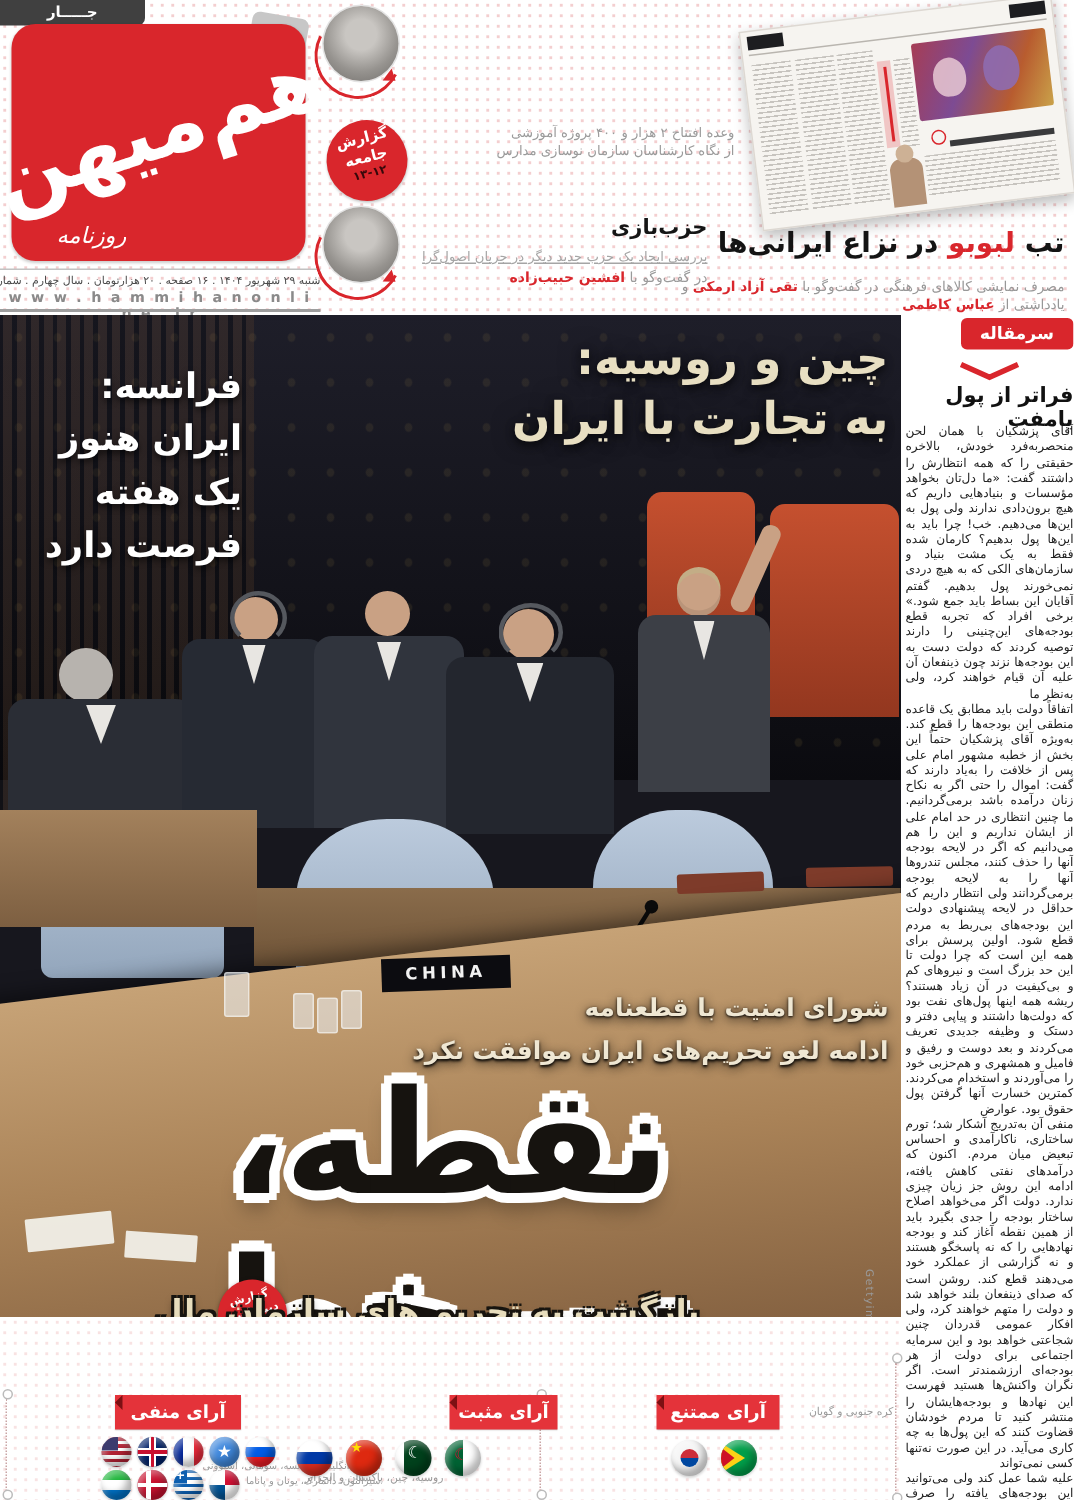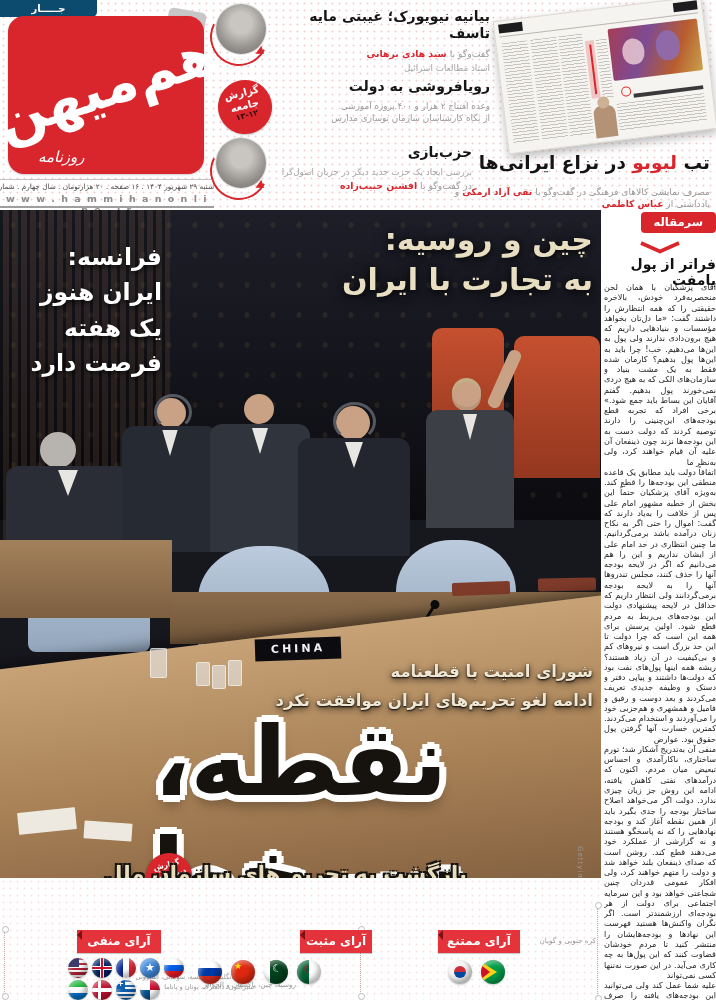--- a/index.html
+++ b/index.html
@@ -4,21 +4,21 @@
 <style>
   html,body{margin:0;padding:0;background:#fff;}
   .page{position:relative;width:716px;height:1000px;background:#fff;overflow:hidden;
         font-family:"DejaVu Sans",sans-serif;direction:rtl;}
   
   .dotgrid{position:absolute;background-image:radial-gradient(rgba(214,80,84,.28) 0.9px,transparent 1.1px);
            background-size:7px 7px;}
   .abs{position:absolute;}
 
   
-  .ad-strip{left:0;top:0;width:97px;height:17px;background:#0c4a6e;color:#fff;font-size:10px;
+  .ad-strip{left:0;top:0;width:97px;height:17px;background:#404040;color:#fff;font-size:10px;
             line-height:17px;text-align:center;border-radius:0 0 5px 0;font-weight:bold;}
   .logo-fold{left:166px;top:10px;width:38px;height:38px;background:#c7c7c7;border-radius:5px;transform:rotate(10deg);}
   .logo{left:8px;top:16px;width:196px;height:158px;background:#d9262c;border-radius:16px;box-shadow:0 1px 2px rgba(0,0,0,.2);}
   .logo-text{position:absolute;inset:0 0 18px 0;display:flex;align-items:center;justify-content:center;
              transform:rotate(-18deg);color:#fff;font-size:56px;font-weight:bold;letter-spacing:-2px;}
   .logo-caption{position:absolute;left:30px;bottom:8px;color:#fff;font-size:15px;font-style:italic;}
   .hairline{background:#c2c2c2;height:1px;}
   .dateline{left:0;top:182px;width:214px;font-size:7.3px;color:#4a4a4a;text-align:center;white-space:nowrap;}
   .website{left:0;top:192.5px;width:214px;font-size:9.5px;color:#8a8a8a;text-align:center;
            direction:ltr;letter-spacing:1.5px;font-weight:bold;}
@@ -194,47 +194,38 @@
   </div>
   <div class="abs hairline" style="left:0;top:179px;width:214px;"></div>
   <div class="abs dateline">شنبه ۲۹ شهریور ۱۴۰۴ . ۱۶ صفحه . ۲۰ هزارتومان . سال چهارم . شماره ۸۸۴</div>
   <div class="abs website">w w w . h a m m i h a n o n l i n e . i r</div>
   <div class="abs hairline" style="left:0;top:206px;width:214px;height:1.5px;background:#9e9e9e;"></div>
 
   <div class="abs avatar-wrap" style="left:216px;top:4px;">
     <div class="avatar"></div>
     <div class="swoosh"></div>
   </div>
-  <div class="abs" style="left:276px;top:8px;width:214px;text-align:right;">
-    <div class="story-title">بیانیه نیویورک؛ غیبتی مایه تاسف</div>
-    <div class="story-kicker" style="margin-top:6px;">
-      <span>گفت‌وگو با</span>
-      <b>سید هادی برهانی</b>
-    </div>
-    <div class="story-sub" style="margin-top:4px;">استاد مطالعات اسرائیل</div>
-  </div>
 
   <div class="abs round-badge" style="left:218px;top:80px;width:54px;height:54px;padding-top:7px;box-sizing:border-box;">
     <div class="b1">گزارش</div>
     <div class="b2">جامعه</div>
     <div class="bp">۱۳-۱۲</div>
   </div>
   <div class="abs" style="left:280px;top:78px;width:210px;text-align:right;">
-    <div class="story-title">رویافروشی به دولت</div>
     <div class="story-sub" style="margin-top:6px;color:#9a9a9a;">وعده افتتاح ۲ هزار و ۴۰۰ پروژه آموزشی</div>
     <div class="story-sub" style="margin-top:2px;color:#9a9a9a;">از نگاه کارشناسان سازمان نوسازی مدارس</div>
   </div>
 
   <div class="abs avatar-wrap" style="left:216px;top:138px;">
     <div class="avatar"></div>
     <div class="swoosh"></div>
   </div>
   <div class="abs" style="left:258px;top:144px;width:214px;text-align:right;">
     <div class="story-title">حزب‌بازی</div>
-    <div class="story-sub" style="margin-top:6px;">بررسی ایجاد یک حزب جدید دیگر در جریان اصول‌گرا</div>
+    <div class="story-sub" style="margin-top:6px;text-decoration:underline;">بررسی ایجاد یک حزب جدید دیگر در جریان اصول‌گرا</div>
     <div class="story-kicker" style="margin-top:3px;">
       <span>در گفت‌وگو با</span>
       <b>افشین حبیب‌زاده</b>
     </div>
   </div>
 
   <div class="abs inset">
     <div class="ear" style="left:4px;"></div>
     <div class="ear" style="right:4px;"></div>
     <div class="rule"></div>

